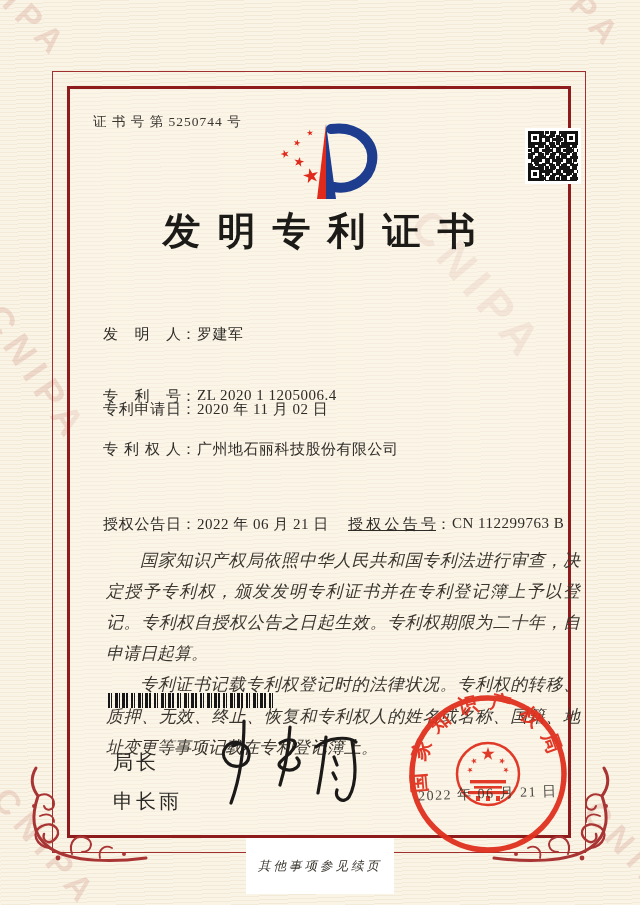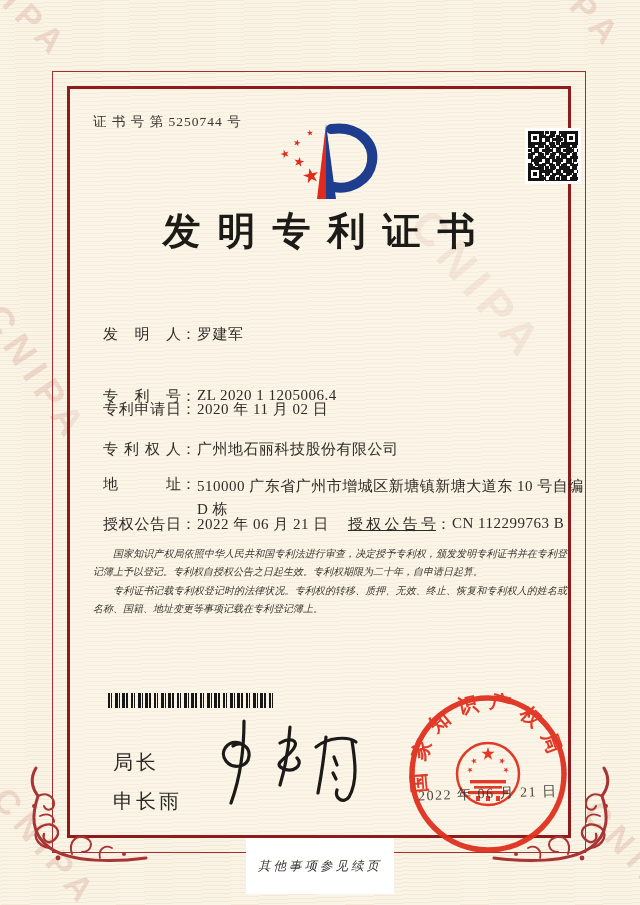--- a/index.html
+++ b/index.html
@@ -71,22 +71,22 @@
   .fcolon{display:inline-block;width:16px;vertical-align:top;}
   .fvalue{display:inline-block;vertical-align:top;letter-spacing:.5px;}
   .fvalue-wrap{white-space:normal;width:392px;line-height:1.55;}
   .frow-r1{top:191px;} .frow-r2{top:236px;} .frow-r3{top:278px;margin-top:20px;}
   .frow-r4{top:311px;} .frow-r5{top:351px;} .frow-r6{top:386px;}
   .frow-r7{top:426px;width:488px;}
   .fpair2{position:absolute;left:245px;top:0;}
   .flabel2{display:inline-block;width:88px;text-align:justify;text-align-last:justify;vertical-align:top;text-decoration:underline;}
   
   .paras{
-    position:absolute;left:23px;top:456px;width:474px;
-    font-size:10px;font-style:italic;color:#3a362f;line-height:1.83;
+    position:absolute;left:36px;top:456px;width:474px;
+    font-size:17px;font-style:italic;color:#3a362f;line-height:1.83;
     text-align:justify;
   }
   .paras p{margin:0;text-indent:2em;}
   
   .barcode{
     position:absolute;left:38px;top:604px;width:165px;height:15px;
     background-image:repeating-linear-gradient(90deg,
       #161616 0 2px, transparent 2px 3px,
       #161616 3px 4px, transparent 4px 7px,
       #161616 7px 10px, transparent 10px 11px,
@@ -162,23 +162,20 @@
         <span class="flabel">发明人</span><span class="fcolon">：</span><span class="fvalue">罗建军</span>
       </div>
       <div class="frow frow-r3">
         <span class="flabel">专利号</span><span class="fcolon">：</span><span class="fvalue">ZL 2020 1 1205006.4</span>
       </div>
       <div class="frow frow-r4">
         <span class="flabel">专利申请日</span><span class="fcolon">：</span><span class="fvalue">2020 年 11 月 02 日</span>
       </div>
       <div class="frow frow-r5">
         <span class="flabel">专利权人</span><span class="fcolon">：</span><span class="fvalue">广州地石丽科技股份有限公司</span>
-      </div>
-      <div class="frow frow-r6">
-        <span class="flabel">地址</span><span class="fcolon">：</span><span class="fvalue fvalue-wrap">510000 广东省广州市增城区新塘镇新塘大道东 10 号自编 D 栋</span>
       </div>
       <div class="frow frow-r7">
         <span class="flabel">授权公告日</span><span class="fcolon">：</span><span class="fvalue">2022 年 06 月 21 日</span>
         <span class="fpair2">
           <span class="flabel2">授权公告号</span><span class="fcolon">：</span><span class="fvalue">CN 112299763 B</span>
         </span>
       </div>
 
       <div class="paras">
         <p>国家知识产权局依照中华人民共和国专利法进行审查，决定授予专利权，颁发发明专利证书并在专利登记簿上予以登记。专利权自授权公告之日起生效。专利权期限为二十年，自申请日起算。</p>

